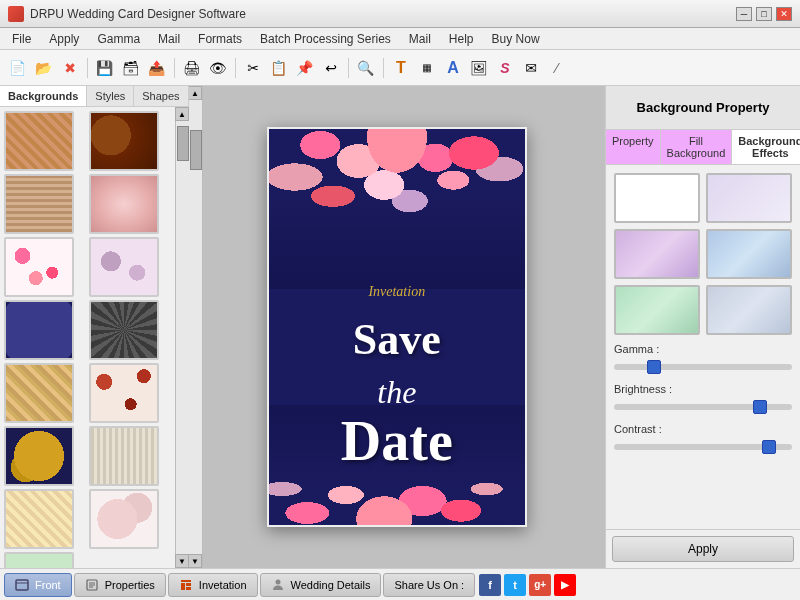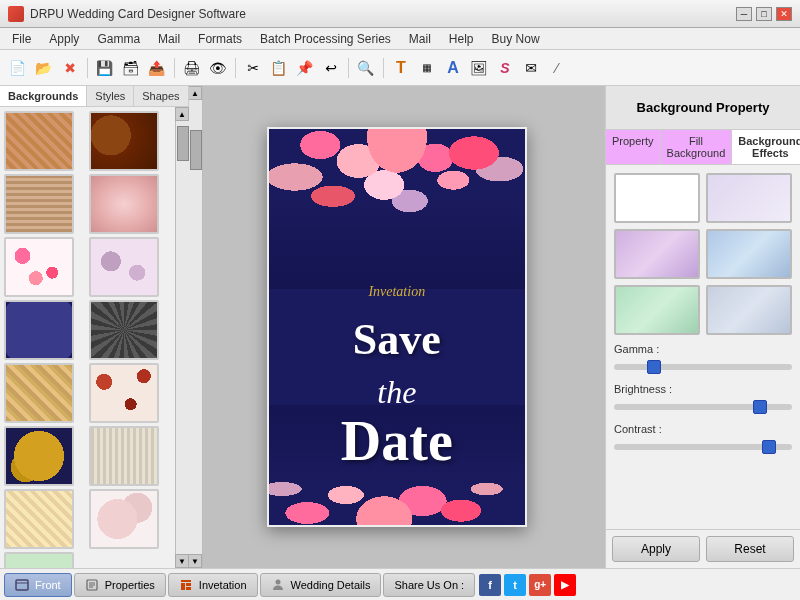--- a/index.html
+++ b/index.html
@@ -269,21 +269,20 @@
         <div class="slider-row">
           <div class="slider-container">
             <input type="range" min="0" max="100" value="90" style="">
           </div>
         </div>
       </div>
     </div>
 
     <div id="right-buttons">
       <button class="action-btn">Apply</button>
-      <button class="action-btn">Reset</button>
     </div>
   </div>
 
 </div>
 
 <div id="status-bar">
   <div class="status-btn active">
     <svg width="14" height="14" viewBox="0 0 14 14" style="display:inline-block;vertical-align:middle;margin-right:2px;">
         <rect x="1" y="2" width="12" height="10" rx="1" fill="none" stroke="#446" stroke-width="1.5"></rect>
         <line x1="1" y1="5" x2="13" y2="5" stroke="#446" stroke-width="1"></line>

